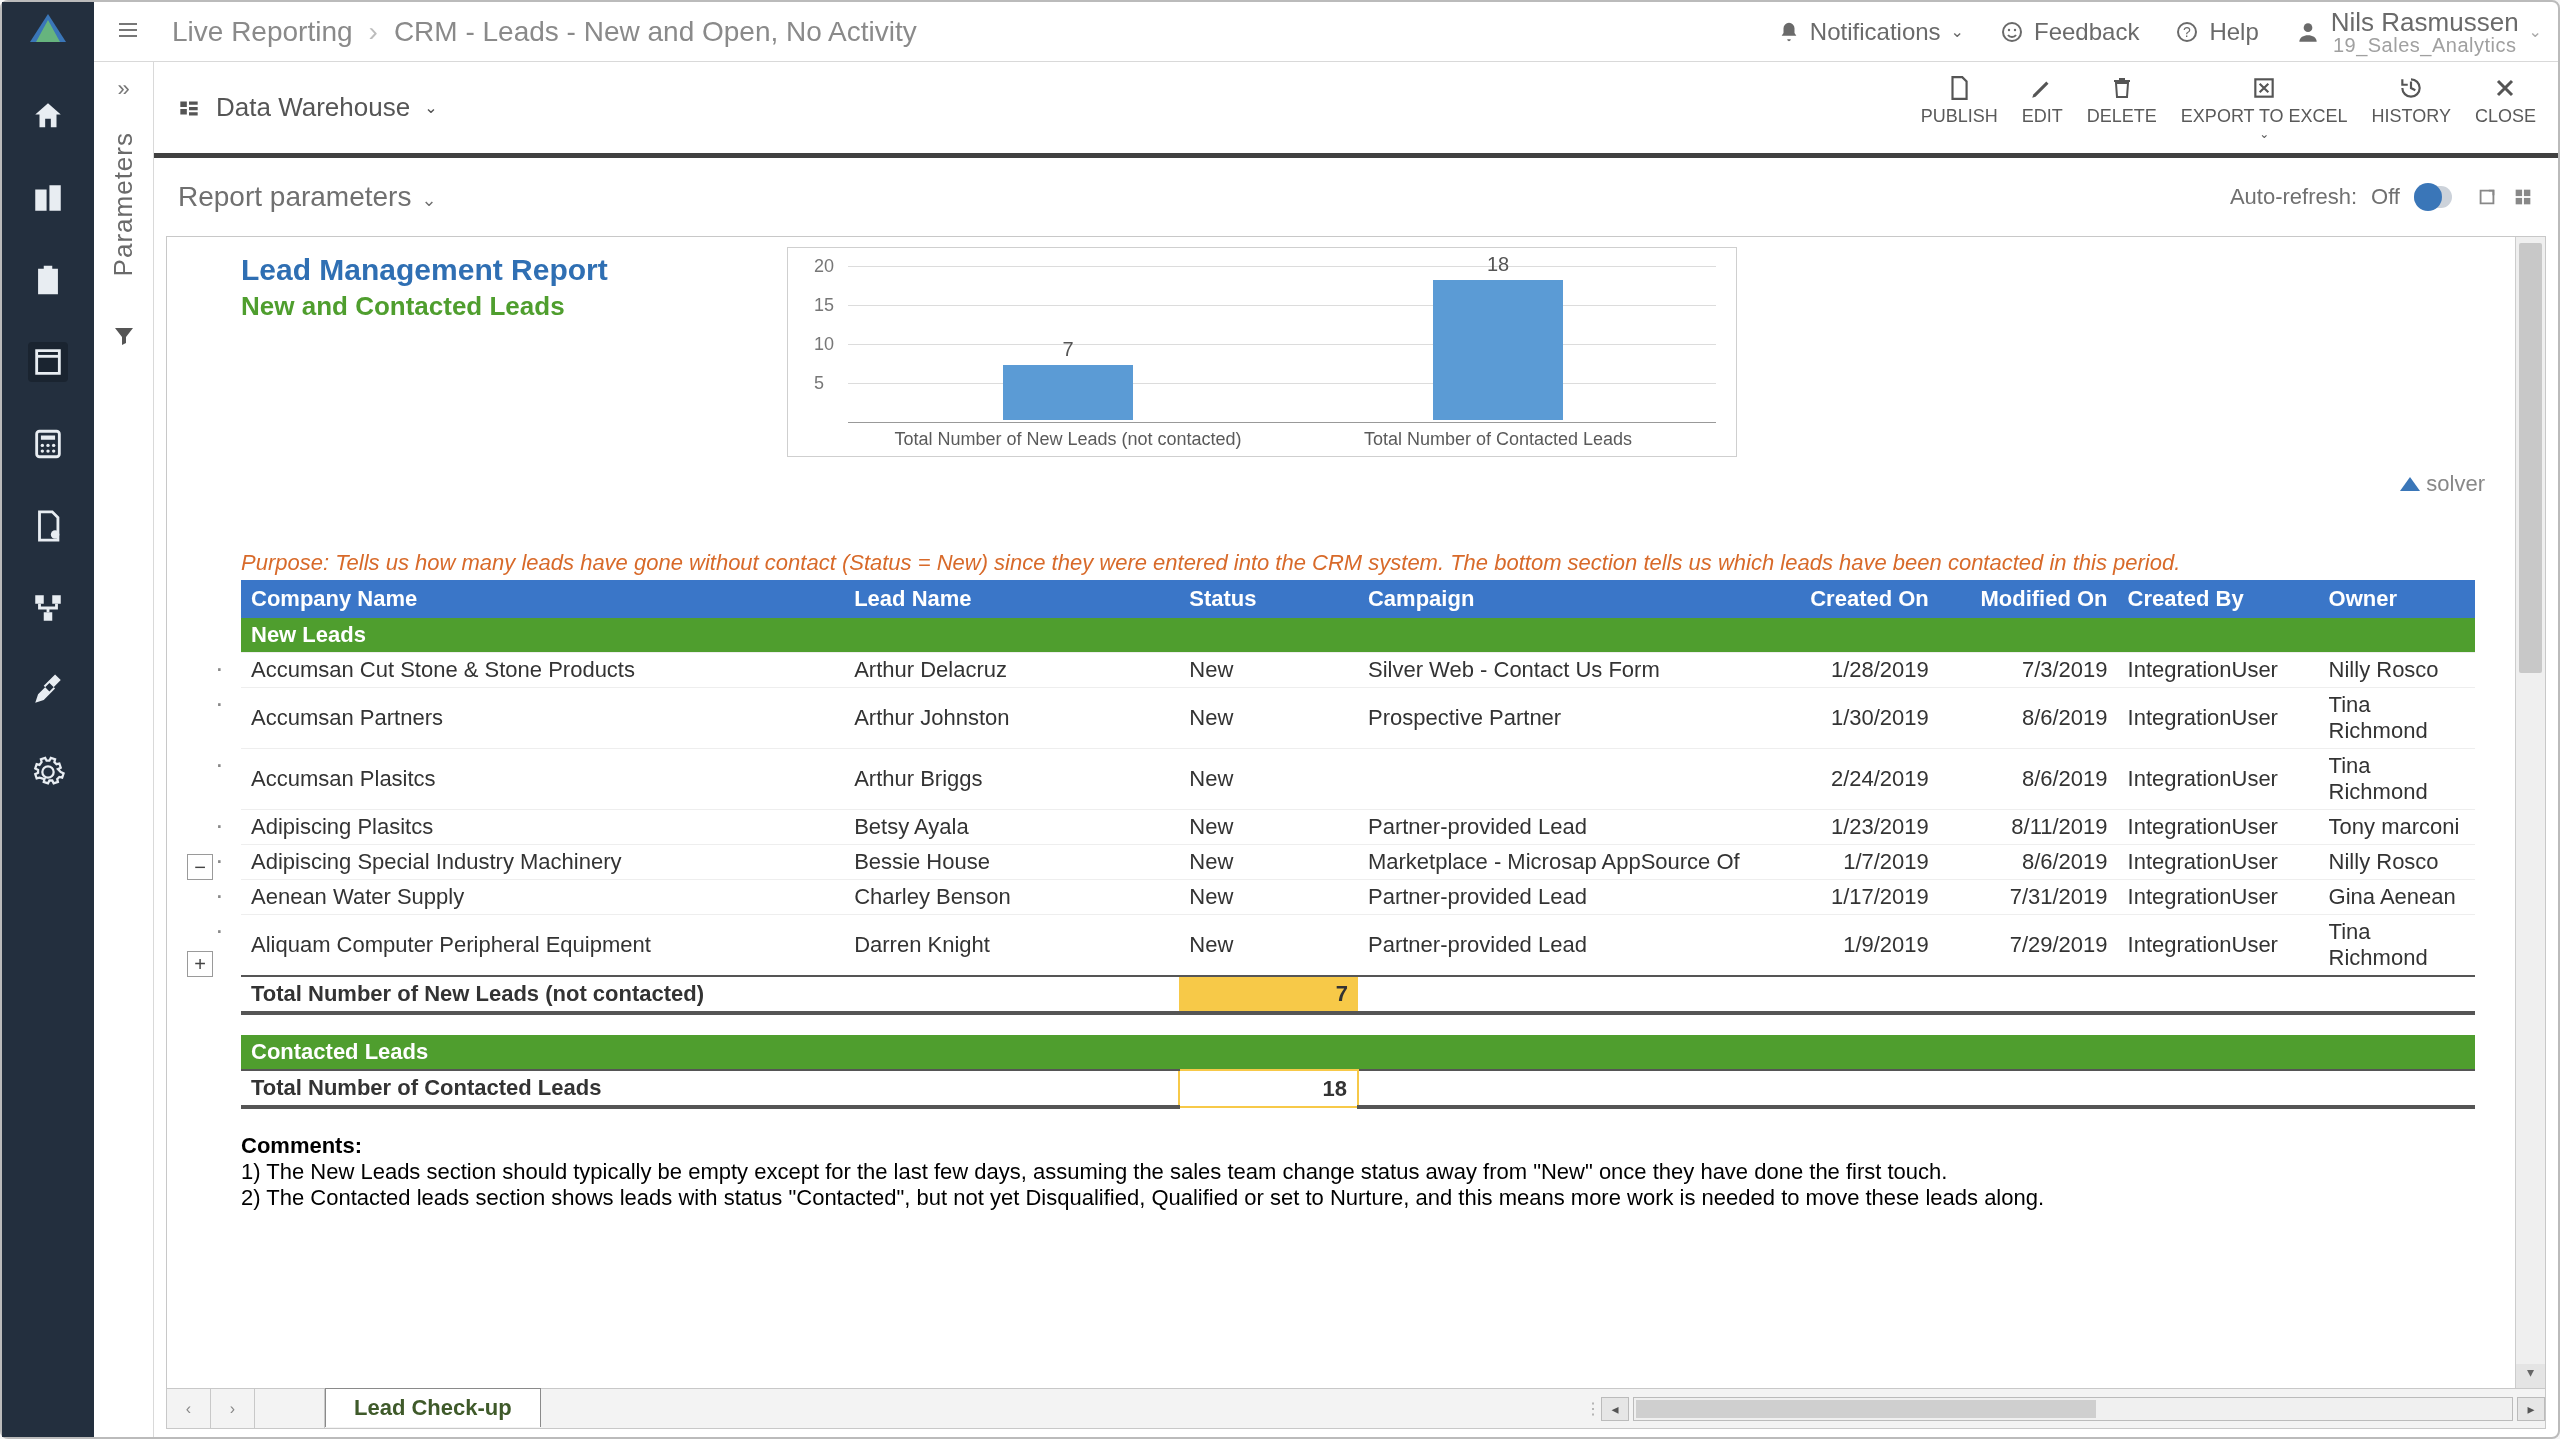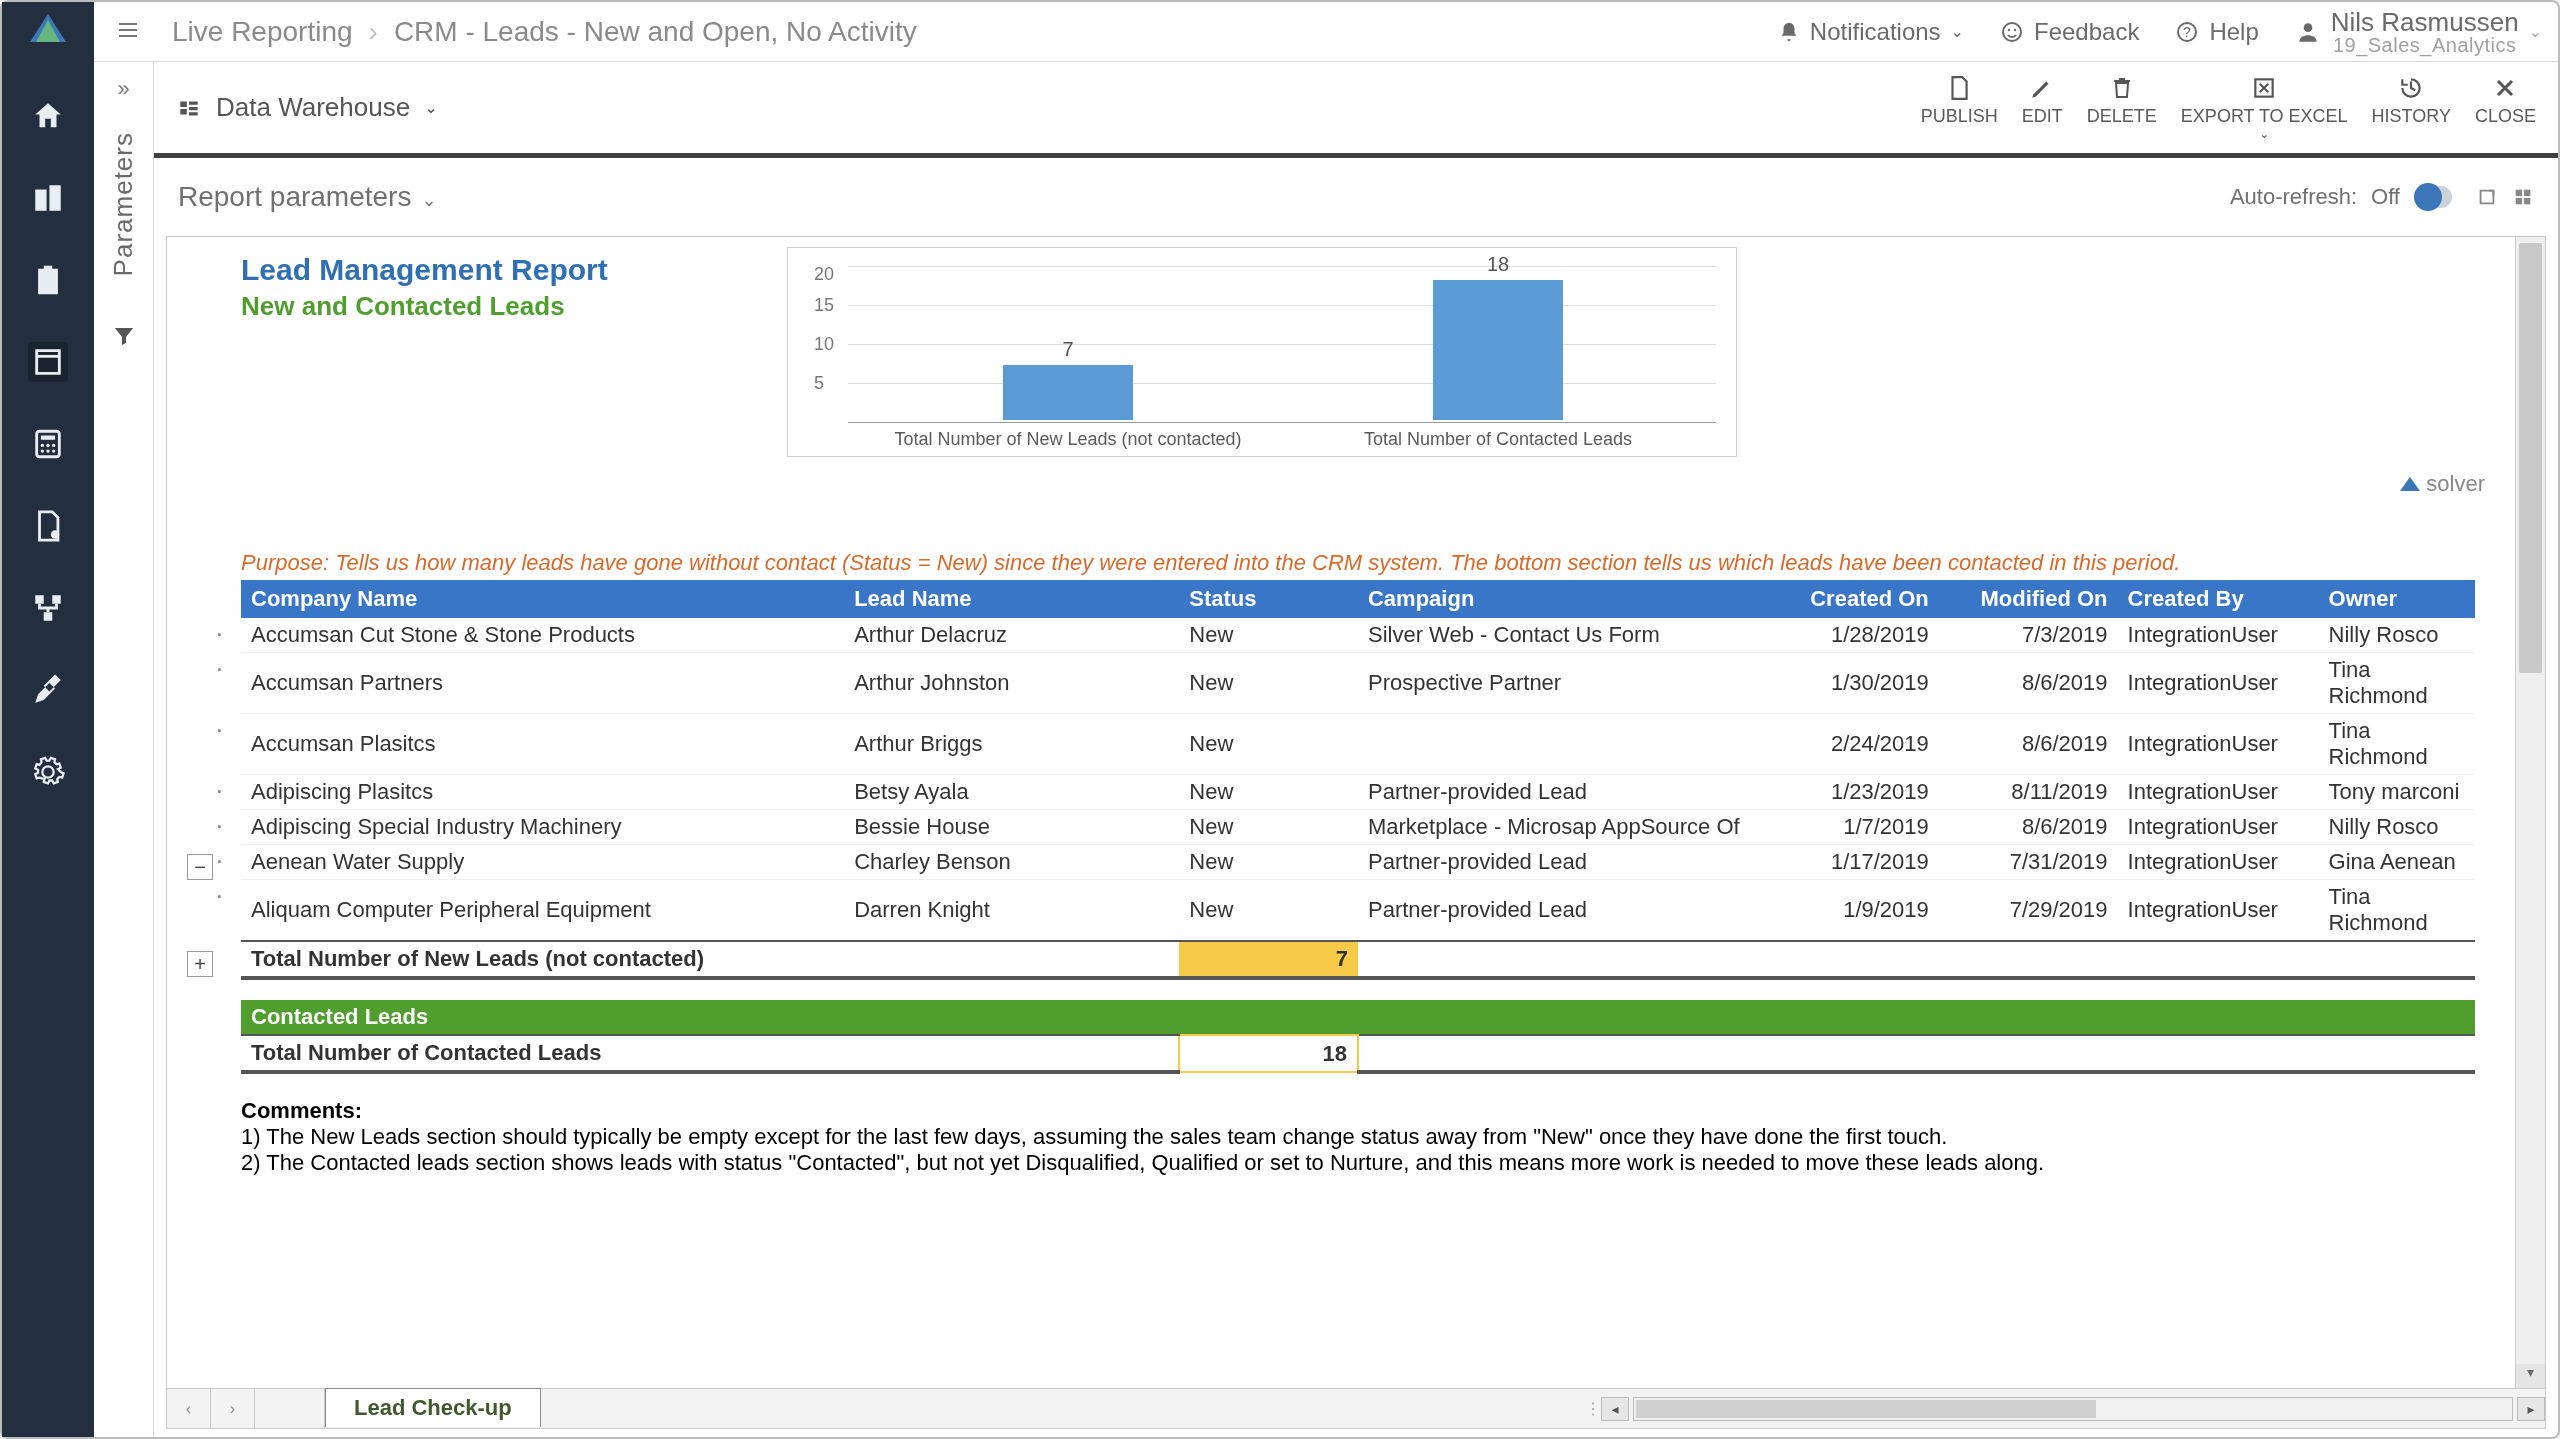--- a/index.html
+++ b/index.html
@@ -339,21 +339,21 @@
 
             <div class="chart-box">
               <div class="chart-grid" id="chartgrid">
                   <div class="gline" style="top: 117px;"></div>
                   <div class="ylab" style="top: 117px;">5</div>
                   <div class="gline" style="top: 78px;"></div>
                   <div class="ylab" style="top: 78px;">10</div>
                   <div class="gline" style="top: 39px;"></div>
                   <div class="ylab" style="top: 39px;">15</div>
                   <div class="gline" style="top: 0px;"></div>
-                  <div class="ylab" style="top: 8px;">20</div>
+                  <div class="ylab" style="top: 0px;">20</div>
                   <div class="gline" style="top: 156px; background: rgb(153, 153, 153);"></div>
                   <div class="bar" style="left: 155px; height: 54.6px;"></div>
                   <div class="barlab" style="left: 220px; bottom: 58.6px;">7</div>
                   <div class="xlab" style="left: 5px; bottom: -30px;">Total Number of New Leads (not contacted)</div>
                   <div class="bar" style="left: 585px; height: 140.4px;"></div>
                   <div class="barlab" style="left: 650px; bottom: 144.4px;">18</div>
                   <div class="xlab" style="left: 435px; bottom: -30px;">Total Number of Contacted Leads</div>
                 </div>
             </div>
 
@@ -370,20 +370,23 @@
                   <th style="width:15%">Lead Name</th>
                   <th style="width:8%">Status</th>
                   <th style="width:18%">Campaign</th>
                   <th class="r" style="width:8%">Created On</th>
                   <th class="r" style="width:8%">Modified On</th>
                   <th style="width:9%">Created By</th>
                   <th style="width:10%">Owner</th>
                 </tr>
               </thead>
               <tbody id="tblbody">
+                  <tr class="sec-hdr">
+                    <td colspan="8">New Leads</td>
+                  </tr>
                   <tr>
                     <td class="row-bullet">Accumsan Cut Stone &amp; Stone Products</td>
                     <td>Arthur Delacruz</td>
                     <td>New</td>
                     <td>Silver Web - Contact Us Form</td>
                     <td class="r">1/28/2019</td>
                     <td class="r">7/3/2019</td>
                     <td>IntegrationUser</td>
                     <td>Nilly Rosco</td>
                   </tr>

